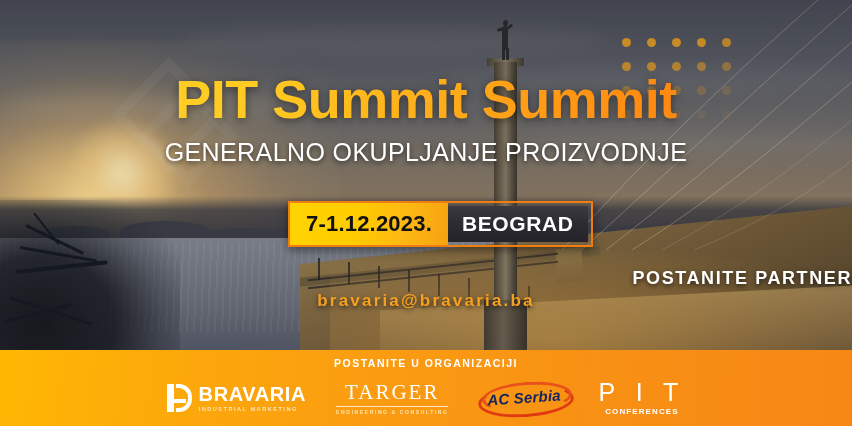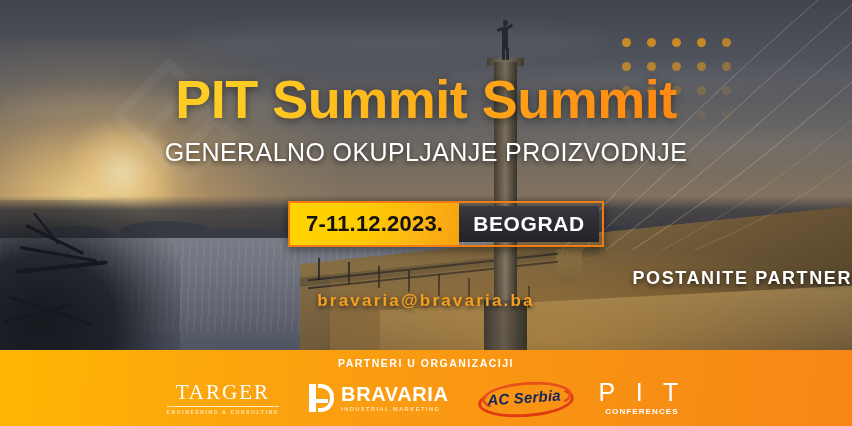--- a/index.html
+++ b/index.html
@@ -409,52 +409,52 @@
 
     <div class="veil"></div>
   </div>
 
   <div class="content">
 
     <div class="title">PIT Summit Summit</div>
     <div class="subtitle">GENERALNO OKUPLJANJE PROIZVODNJE</div>
 
     <div class="badge">
-      <div class="badge-date">7-11.12.2023.</div>
+      <div class="badge-date">7-1.12.2023.</div>
       <div class="badge-city">BEOGRAD</div>
     </div>
 
     <div class="cta">POSTANITE PARTNER</div>
     <div class="email">bravaria@bravaria.ba</div>
 
     <div class="partner-bar">
-      <div class="partner-heading">PARTNERI U ORGANIZACIJI</div>
+      <div class="partner-heading">POSTANITE U ORGANIZACIJI</div>
 
       <div class="logos">
-
-        <div class="logo targer">
-          <div class="targ-name">
-            <span class="targ-tri"></span>
-            <span>TARGER</span>
-          </div>
-          <div class="targ-rule"></div>
-          <div class="targ-sub">ENGINEERING &amp; CONSULTING</div>
-        </div>
 
         <div class="logo bravaria">
           <div class="brav-mark">
             <div class="brav-bar"></div>
             <div class="brav-b"></div>
           </div>
           <div class="brav-txt">
             <span class="brav-name">BRAVARIA</span>
             <span class="brav-sub">INDUSTRIAL MARKETING</span>
           </div>
         </div>
 
+        <div class="logo targer">
+          <div class="targ-name">
+            <span class="targ-tri"></span>
+            <span>TARGER</span>
+          </div>
+          <div class="targ-rule"></div>
+          <div class="targ-sub">ENGINEERING &amp; CONSULTING</div>
+        </div>
+
 
         <div class="logo">
           <div class="acserbia">
             <div class="ac-swoosh"></div>
             <div class="ac-swoosh2"></div>
             <div class="ac-txt">AC Serbia</div>
           </div>
         </div>
 
         <div class="logo pit">

